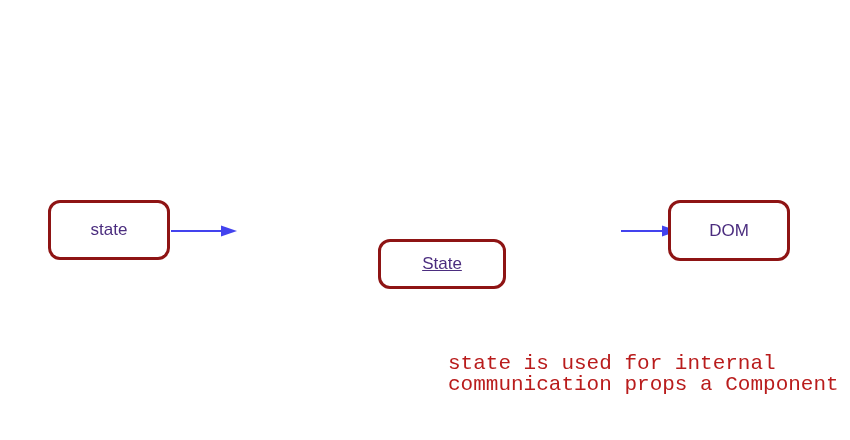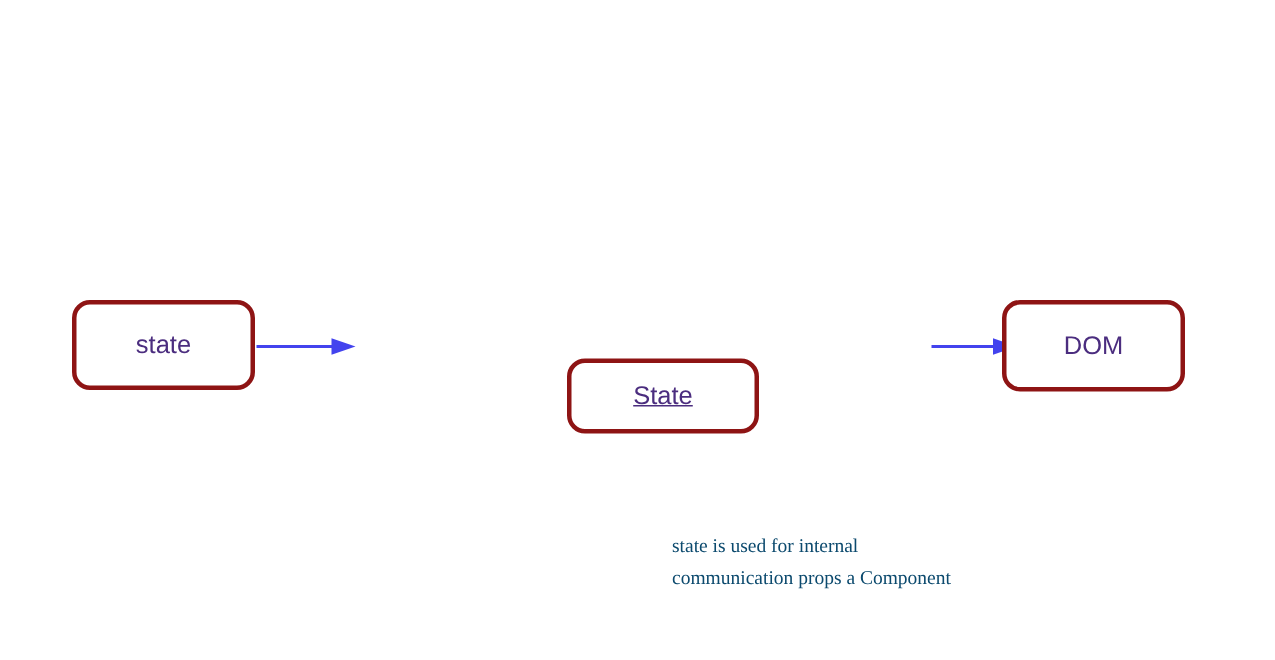--- a/index.html
+++ b/index.html
@@ -71,23 +71,23 @@
   .arrow {
     position: absolute;
     display: block;
   }
   .arrow-1 { left: 168px; top: 221px; }
   .arrow-2 { left: 619px; top: 221px; }
   .caption {
     position: absolute;
     left: 448px;
     top: 353px;
-    color: #0c4a6e;
-    font-family: Liberation Serif, serif;
-    font-size: 13px;
+    color: #b91c1c;
+    font-family: Liberation Mono, monospace;
+    font-size: 21px;
     line-height: 21px;
     white-space: nowrap;
   }
 </style>
 </head>
 <body>
 
 <div class="canvas">
 
   <div class="node props-box">

